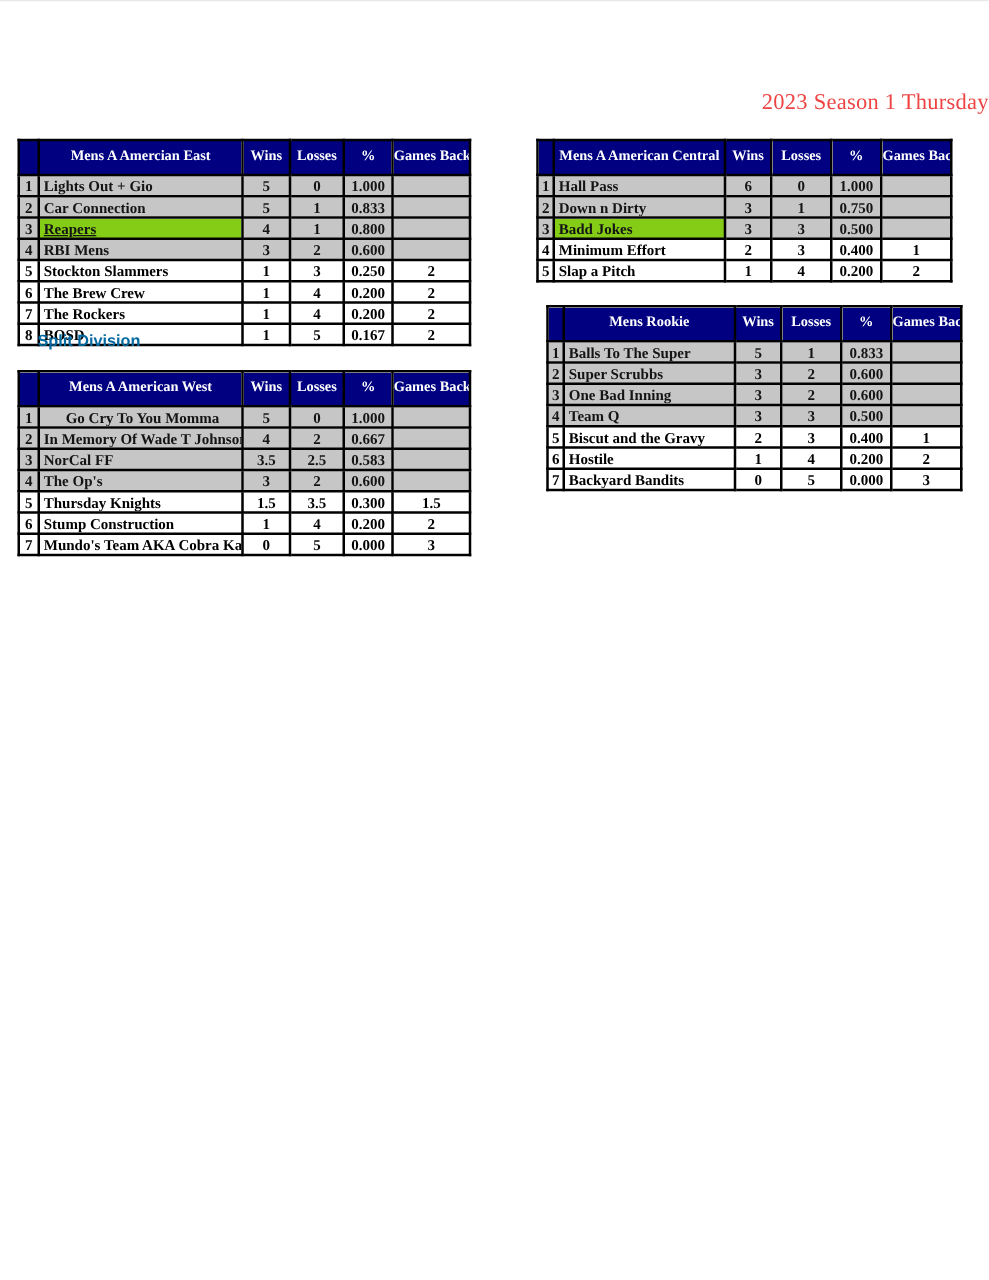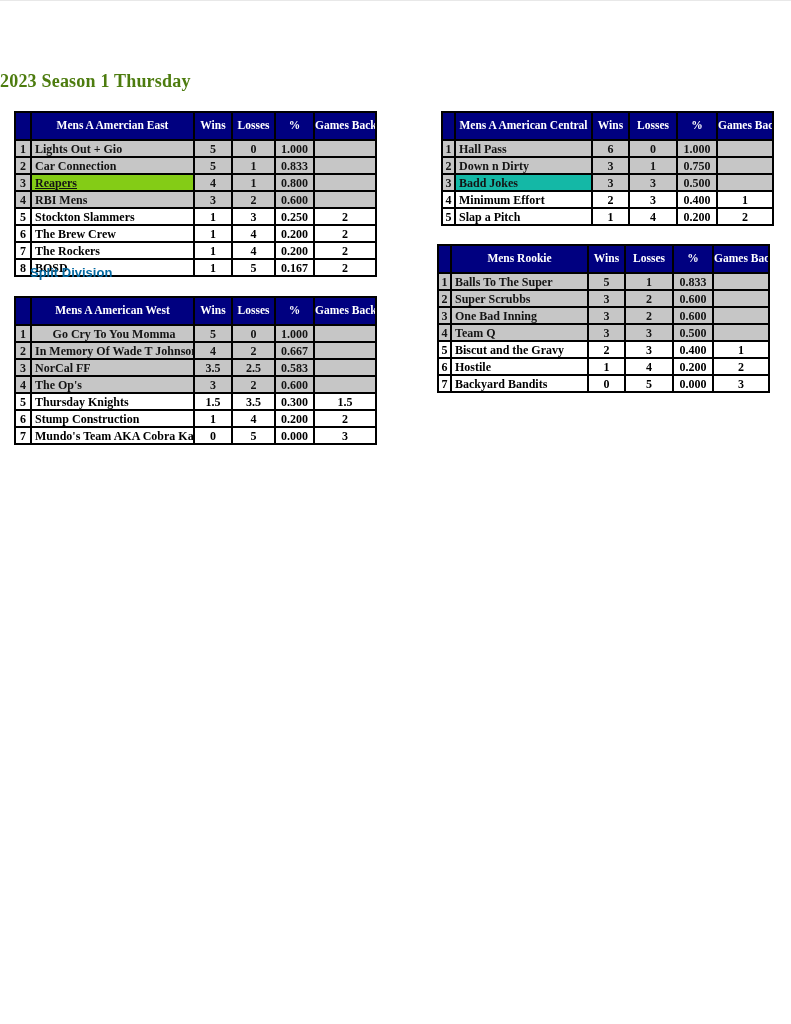--- a/index.html
+++ b/index.html
@@ -11,25 +11,25 @@
     background:#ffffff;
     font-family:"Liberation Serif", serif;
     overflow:hidden;
     border-top:1px solid #e8e8e8;
   }
   .doc-title {
     position:absolute;
     top:70px;
     left:0;
     width:100%;
-    text-align:left;
+    text-align:right;
     font-size:18px;
-    font-weight:bold;
+    font-weight:normal;
     letter-spacing:0.2px;
-    color:#4d7c0f;
+    color:#ef4444;
   }
   table.standings {
     position:absolute;
     border-collapse:collapse;
     table-layout:fixed;
   }
   .standings th, .standings td {
     border:2px solid #000000;
     padding:0;
     height:17px;
@@ -228,21 +228,21 @@
           <td class="rank-cell">7</td>
           <td class="team-cell">Mundo's Team AKA Cobra Kai</td>
           <td>0</td>
           <td>5</td>
           <td>0.000</td>
           <td>3</td>
         </tr>
       </tbody>
   </table>
 
-  <table class="standings" style="left:441px; top:110px; width:331px;">
+  <table class="standings" style="left:429px; top:110px; width:331px;">
     <colgroup>
       <col style="width:13px">
         <col style="width:137px">
         <col style="width:37px">
       <col style="width:48px">
         <col style="width:40px">
         <col style="width:56px">
     </colgroup>
     <thead>
       <tr>
@@ -266,21 +266,21 @@
         <tr class="shaded">
           <td class="rank-cell" style="background: rgb(198, 198, 198);">2</td>
           <td class="team-cell" style="background: rgb(198, 198, 198);">Down n Dirty</td>
           <td style="background: rgb(198, 198, 198);">3</td>
           <td style="background: rgb(198, 198, 198);">1</td>
           <td style="background: rgb(198, 198, 198);">0.750</td>
           <td style="background: rgb(198, 198, 198);"></td>
         </tr>
         <tr class="shaded">
           <td class="rank-cell" style="background: rgb(198, 198, 198);">3</td>
-          <td class="team-cell" style="background: #14b8a6;">Badd Jokes</td>
+          <td class="team-cell" style="background: #84cc16;">Badd Jokes</td>
           <td style="background: rgb(198, 198, 198);">3</td>
           <td style="background: rgb(198, 198, 198);">3</td>
           <td style="background: rgb(198, 198, 198);">0.500</td>
           <td style="background: rgb(198, 198, 198);"></td>
         </tr>
         <tr class="plain">
           <td class="rank-cell">4</td>
           <td class="team-cell">Minimum Effort</td>
           <td>2</td>
           <td>3</td>

